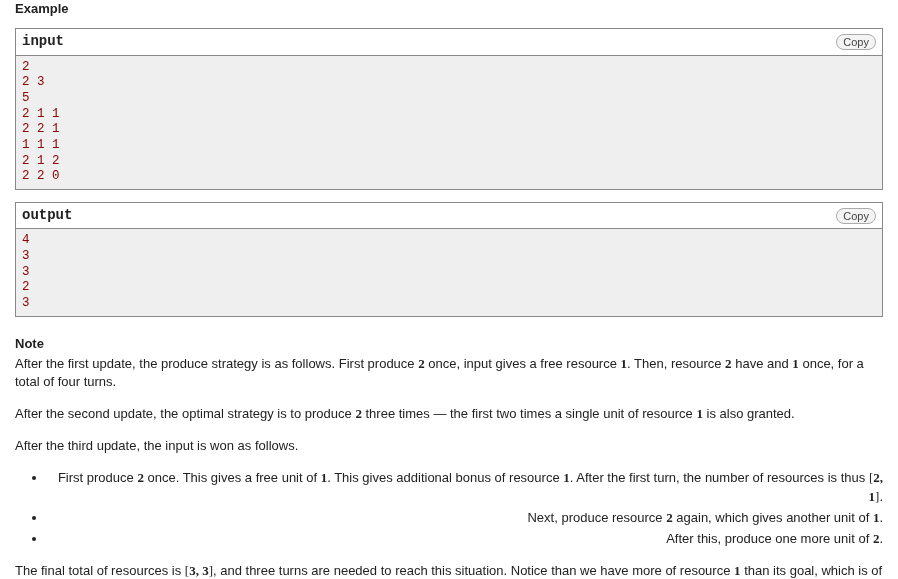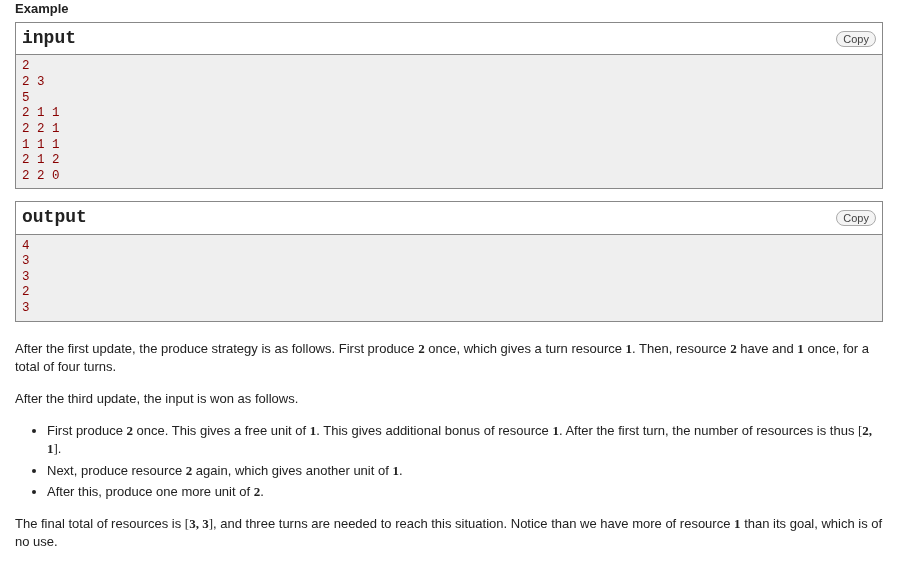--- a/index.html
+++ b/index.html
@@ -8,38 +8,38 @@
     font-size: 13px;
     color: #222;
     margin: 0;
     padding: 0 15px 15px 15px;
     background: #fff;
     line-height: 1.4;
   }
   .section-title {
     font-weight: bold;
     font-size: 13px;
-    margin: 0 0 4px 0;
+    margin: 0 0 10px 0;
   }
   .io-box {
     border: 1px solid #888;
     margin-bottom: 12px;
   }
   .io-header {
     display: flex;
     justify-content: space-between;
     align-items: center;
     border-bottom: 1px solid #888;
     padding: 3px 6px;
     background: #fff;
   }
   .io-label {
     font-family: "Consolas", "Courier New", monospace;
     font-weight: bold;
-    font-size: 18px;
+    font-size: 14px;
   }
   .copy-btn {
     font-family: Verdana, Arial, sans-serif;
     font-size: 11px;
     padding: 1px 6px;
     border: 1px solid #aaa;
     background: #f4f4f4;
     color: #444;
     cursor: pointer;
     border-radius: 8px;
@@ -49,21 +49,21 @@
     font-size: 12.5px;
     white-space: pre;
     padding: 4px 6px;
     background: #efefef;
     color: #880000;
     line-height: 1.25;
   }
   .note-block { margin-top: 18px; }
   .note-title { font-weight: bold; margin-bottom: 2px; }
   p { margin: 0 0 14px 0; }
-  ul { margin: 0 0 14px 0; padding-left: 32px; }
+  ul { margin: 0 0 14px 0; padding-left: 32px; text-align: right; }
   li { margin-bottom: 3px; }
   .math-b { font-weight: bold; font-family: Georgia, 'Times New Roman', serif; }
   .mbrack { font-family: Georgia, 'Times New Roman', serif; font-weight: normal; }
 </style>
 </head>
 <body>
 
 <div class="section-title">Example</div>
 
 <div class="io-box">
@@ -87,25 +87,29 @@
     <button class="copy-btn">Copy</button>
   </div>
   <div class="io-content">4
 3
 3
 2
 3</div>
 </div>
 
 <div class="note-block">
+  <div class="note-title">Note</div>
 
   <p>
-    <span>After the first update, the produce strategy is as follows. First produce </span><span class="math-b">2</span><span> once, which gives a turn resource </span><span class="math-b">1</span><span>. Then, resource </span><span class="math-b">2</span><span> have and </span><span class="math-b">1</span><span> once, for a total of four turns.</span>
+    <span>After the first update, the produce strategy is as follows. First produce </span><span class="math-b">2</span><span> once, input gives a free resource </span><span class="math-b">1</span><span>. Then, resource </span><span class="math-b">2</span><span> have and </span><span class="math-b">1</span><span> once, for a total of four turns.</span>
   </p>
 
+  <p>
+    <span>After the second update, the optimal strategy is to produce </span><span class="math-b">2</span><span> three times — the first two times a single unit of resource </span><span class="math-b">1</span><span> is also granted.</span>
+  </p>
 
   <p>After the third update, the input is won as follows.</p>
 
   <ul>
     <li>
       <span>First produce </span><span class="math-b">2</span><span> once. This gives a free unit of </span><span class="math-b">1</span><span>. This gives additional bonus of resource </span><span class="math-b">1</span><span>. After the first turn, the number of resources is thus </span><span class="mbrack">[</span><span class="math-b">2, 1</span><span class="mbrack">]</span><span>.</span>
     </li>
     <li>
       <span>Next, produce resource </span><span class="math-b">2</span><span> again, which gives another unit of </span><span class="math-b">1</span><span>.</span>
     </li>

